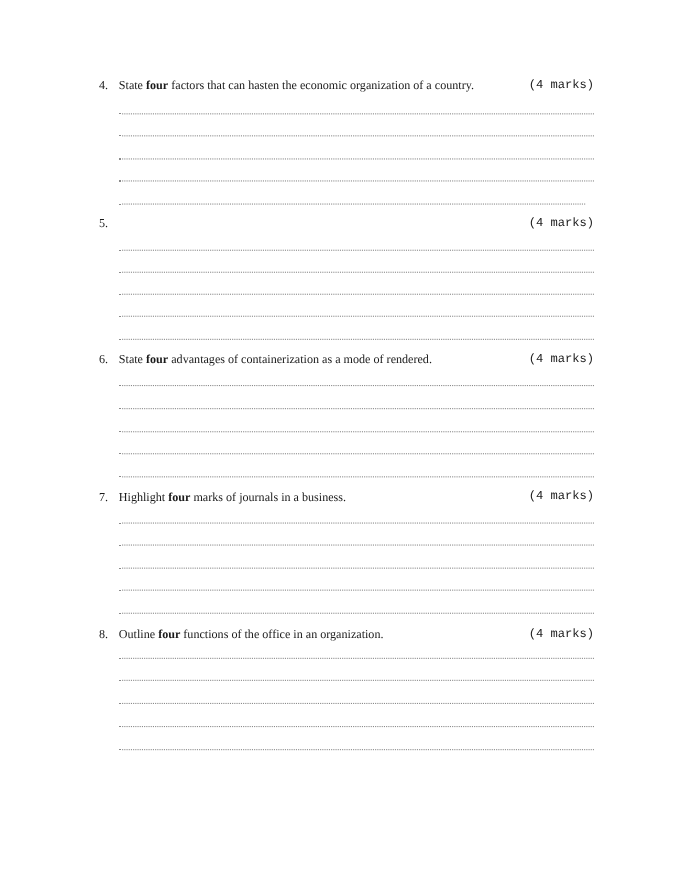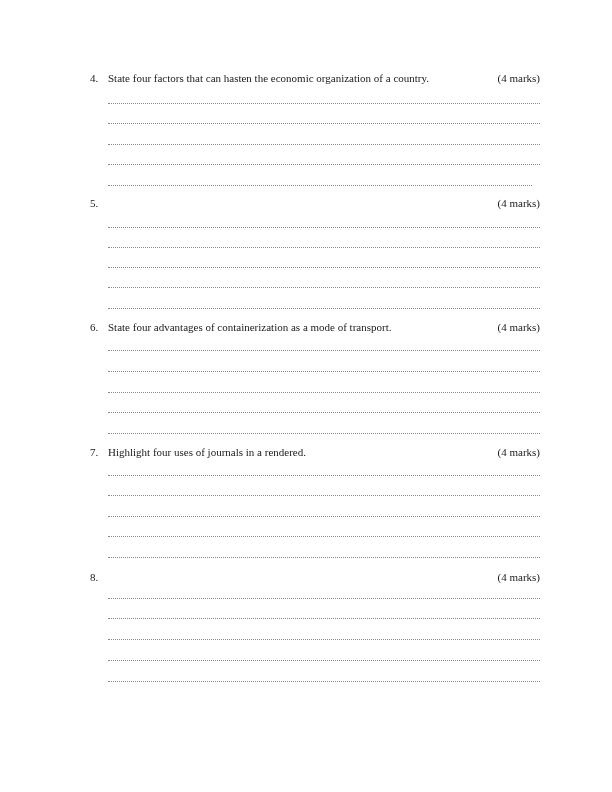--- a/index.html
+++ b/index.html
@@ -29,25 +29,26 @@
     .q-num {
       position: absolute;
       left: 0;
       top: 0;
     }
     .q-text {
       position: absolute;
       left: 18px;
       top: 0;
     }
-    .q-text b { font-weight: normal; }
+    .q-text b { font-weight: bold; }
     .q-marks {
       position: absolute;
       right: 0;
       top: 0;
+      font-family: Liberation Mono, monospace;
     }
     .answer-line {
       position: absolute;
       left: 18px;
       right: 0;
       height: 1px;
       border-bottom: 1px dotted #8a8a8a;
     }
     .answer-line.short {
       right: 8px;
@@ -79,46 +80,47 @@
   <div class="answer-line" style="top: 31px;"></div>
       <div class="answer-line" style="top: 51px;"></div>
       <div class="answer-line" style="top: 71px;"></div>
       <div class="answer-line" style="top: 91px;"></div>
       <div class="answer-line" style="top: 112px;"></div>
     </div>
 
   <div class="question" style="top: 320px;">
     <div class="q-header">
       <span class="q-num">6.</span>
-      <span class="q-text"><span>State</span> <b>four</b> <span>advantages of containerization as a mode of transport.</span></span>
+      <span class="q-text"><span>State</span> <b>four</b> <span>advantages of containerization as a mode of rendered.</span></span>
       <span class="q-marks">(4 marks)</span>
     </div>
   <div class="answer-line" style="top: 30px;"></div>
       <div class="answer-line" style="top: 51px;"></div>
       <div class="answer-line" style="top: 72px;"></div>
       <div class="answer-line" style="top: 92px;"></div>
       <div class="answer-line" style="top: 113px;"></div>
     </div>
 
   <div class="question" style="top: 445px;">
     <div class="q-header">
       <span class="q-num">7.</span>
-      <span class="q-text"><span>Highlight</span> <b>four</b> <span>uses of journals in a rendered.</span></span>
+      <span class="q-text"><span>Highlight</span> <b>four</b> <span>marks of journals in a business.</span></span>
       <span class="q-marks">(4 marks)</span>
     </div>
   <div class="answer-line" style="top: 30px;"></div>
       <div class="answer-line" style="top: 50px;"></div>
       <div class="answer-line" style="top: 71px;"></div>
       <div class="answer-line" style="top: 91px;"></div>
       <div class="answer-line" style="top: 112px;"></div>
     </div>
 
   <div class="question" style="top: 570px;">
     <div class="q-header">
       <span class="q-num">8.</span>
+      <span class="q-text"><span>Outline</span> <b>four</b> <span>functions of the office in an organization.</span></span>
       <span class="q-marks">(4 marks)</span>
     </div>
   <div class="answer-line" style="top: 28px;"></div>
       <div class="answer-line" style="top: 48px;"></div>
       <div class="answer-line" style="top: 69px;"></div>
       <div class="answer-line" style="top: 90px;"></div>
       <div class="answer-line" style="top: 111px;"></div>
     </div>
 
 </div>

